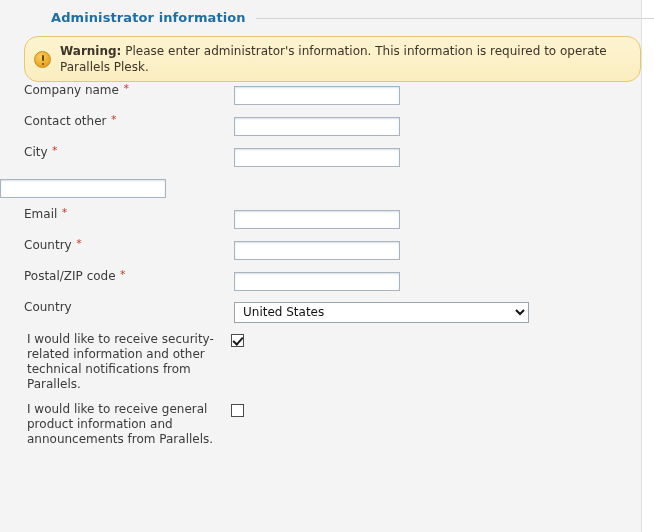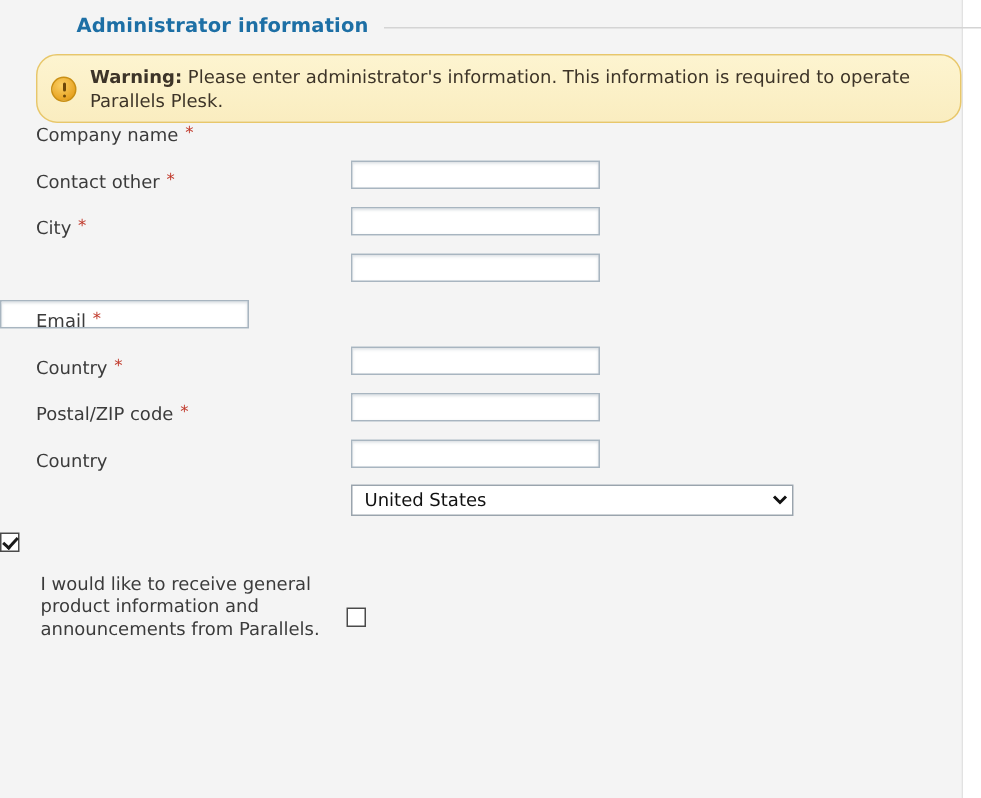--- a/index.html
+++ b/index.html
@@ -149,21 +149,20 @@
   .req {
     color: #c0392b;
     font-size: 11px;
     vertical-align: top;
     line-height: 12px;
     margin-left: 1px;
   }
   .field-cell {
     flex: 1 1 auto;
     padding-top: 1px;
-    margin-top: 21px;
   }
   input.text-input {
     width: 166px;
     height: 19px;
     box-sizing: border-box;
     border: 1px solid #a8b5c0;
     background: #ffffff;
     box-shadow: inset 0 1px 2px rgba(120,135,150,0.28);
     font-family: "DejaVu Sans", sans-serif;
     font-size: 12px;
@@ -251,20 +250,21 @@
       </div>
       <div class="form-row">
         <div class="label-cell"><span>Postal/ZIP code</span><span class="req"> *</span></div>
         <div class="field-cell"><input type="text" class="text-input" style=""></div>
       </div>
       <div class="form-row">
         <div class="label-cell"><span>Country</span></div>
         <div class="field-cell"><select class="country-select"><option>United States</option></select></div>
       </div>
       <div class="form-row check-row">
+        <div class="label-cell check-label">I would like to receive security-related information and other technical notifications from Parallels.</div>
         <div class="field-cell"><span class="checkbox-box checked" role="checkbox" aria-checked="true"></span></div>
       </div>
       <div class="form-row check-row">
         <div class="label-cell check-label">I would like to receive general product information and announcements from Parallels.</div>
         <div class="field-cell"><span class="checkbox-box" role="checkbox" aria-checked="false"></span></div>
       </div>
     </div>
 
 </div>
 

